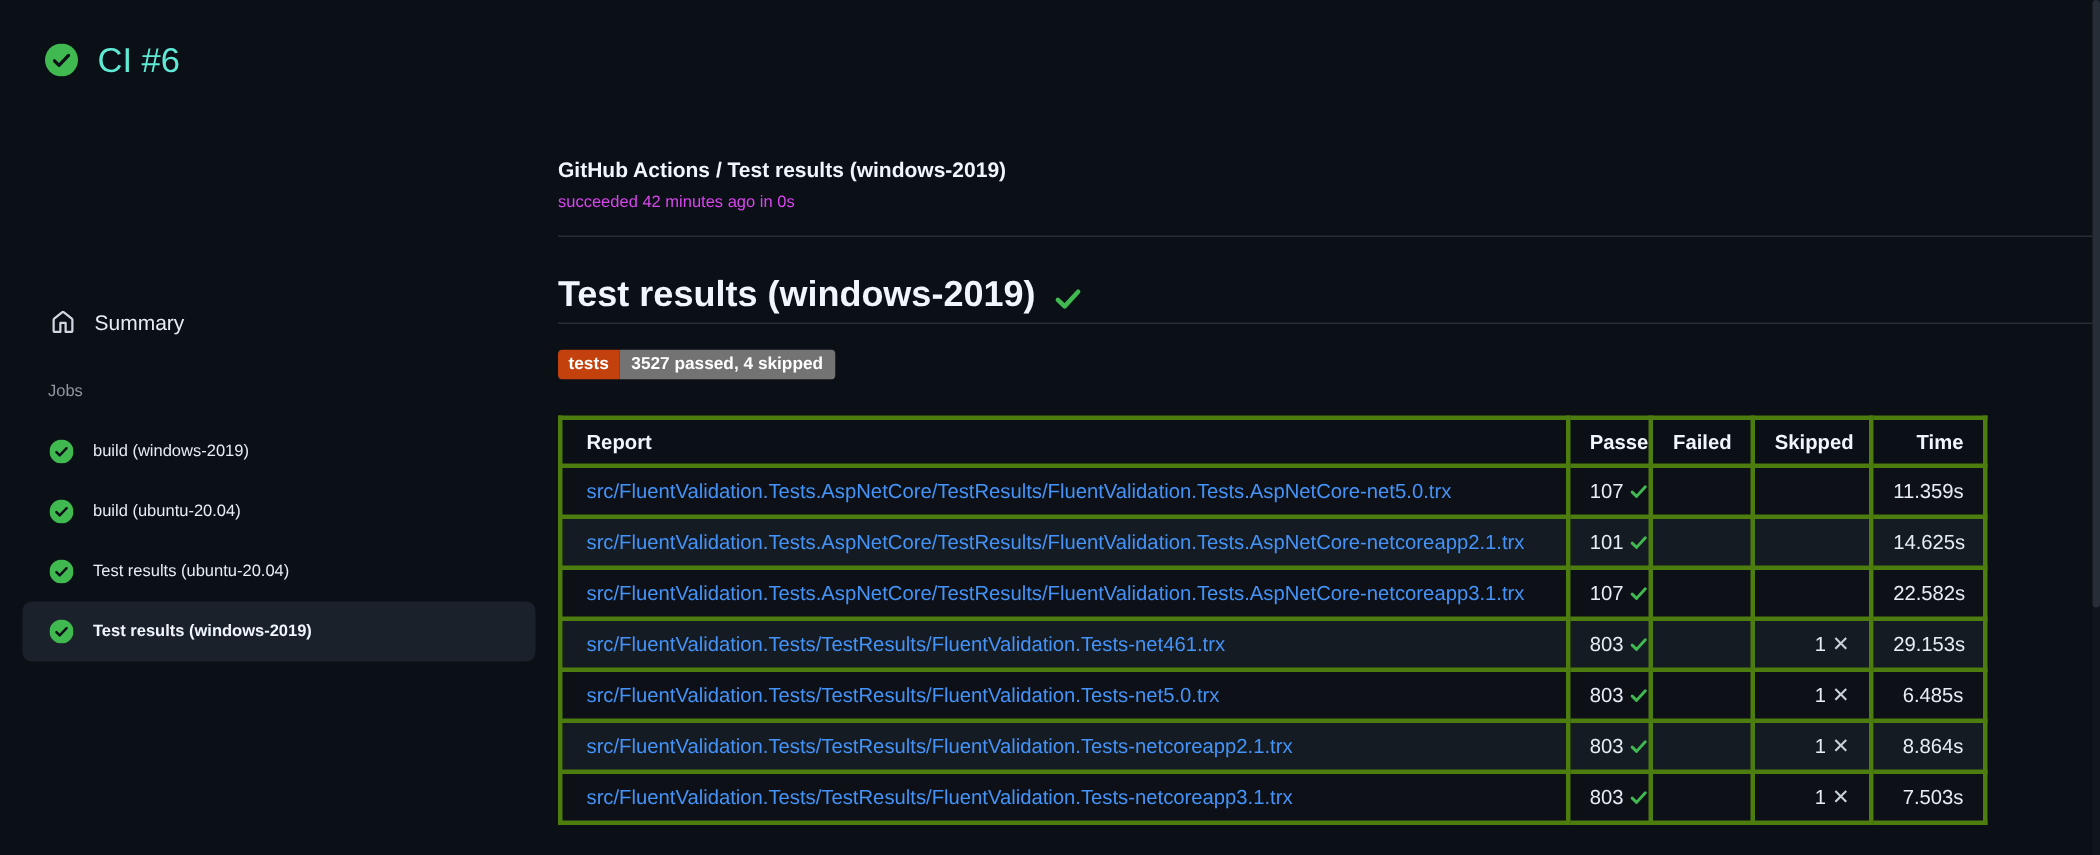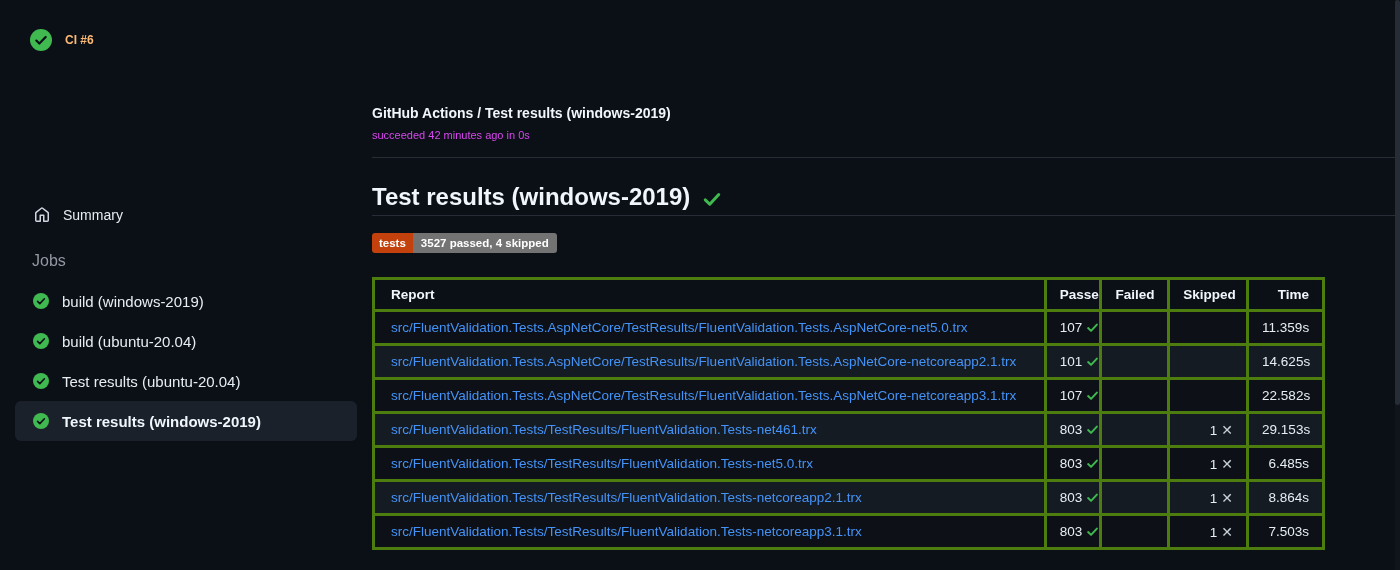--- a/index.html
+++ b/index.html
@@ -14,21 +14,21 @@
   
   .top-header {
     height: 80px;
     display: flex;
     align-items: center;
     gap: 13px;
     padding-left: 30px;
   }
   .top-header .status-icon { width: 22px; height: 22px; flex: 0 0 auto; }
   .top-header h1 { font-size: 18px; font-weight: 700; color: #f0f6fc; letter-spacing: .2px; }
-  .top-header .run-number { font-size: 12px; font-weight: 700; color: #fdba74; }
+  .top-header .run-number { font-size: 23px; font-weight: 400; color: #5eead4; }
 
   
   .content { display: flex; align-items: center; }
   .sidebar { width: 372px; flex: 0 0 auto; }
   .main { flex: 1 1 auto; min-width: 0; }
 
   
   .summary-item {
     margin: 10px 15px 0 15px;
     height: 32px;
@@ -37,34 +37,34 @@
     gap: 13px;
     padding: 0 19px;
     border-radius: 6px;
     cursor: pointer;
     font-size: 14px;
     color: #e6edf3;
   }
   .summary-item svg { width: 16px; height: 16px; }
   .jobs-label {
     margin: 22px 0 12px 32px;
-    font-size: 16px;
+    font-size: 11px;
     line-height: 16px;
     color: #9198a1;
   }
   .job-item {
     margin: 0 15px;
     height: 40px;
     display: flex;
     align-items: center;
     gap: 13px;
     padding: 0 18px;
     border-radius: 6px;
     cursor: pointer;
-    font-size: 15px;
+    font-size: 11px;
     color: #e6edf3;
     white-space: nowrap;
   }
   .job-item svg { width: 16px; height: 16px; flex: 0 0 auto; }
   .job-item.selected {
     background: #1b212b;
     font-weight: 700;
     color: #f0f6fc;
   }
 

